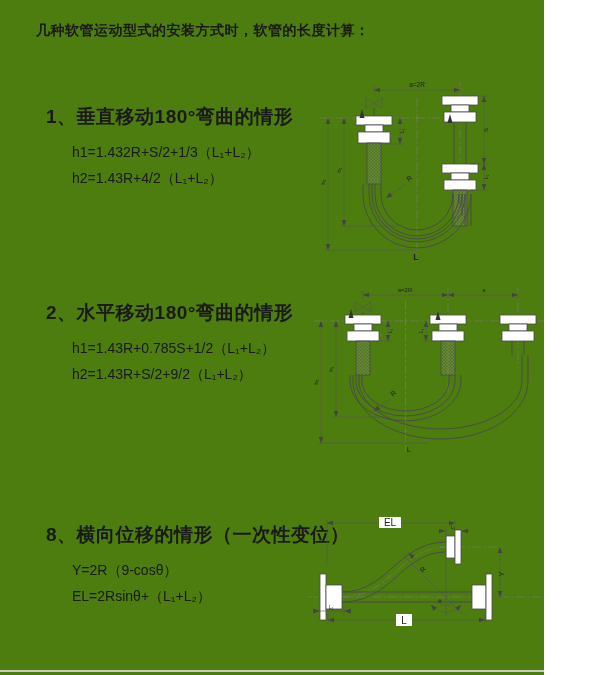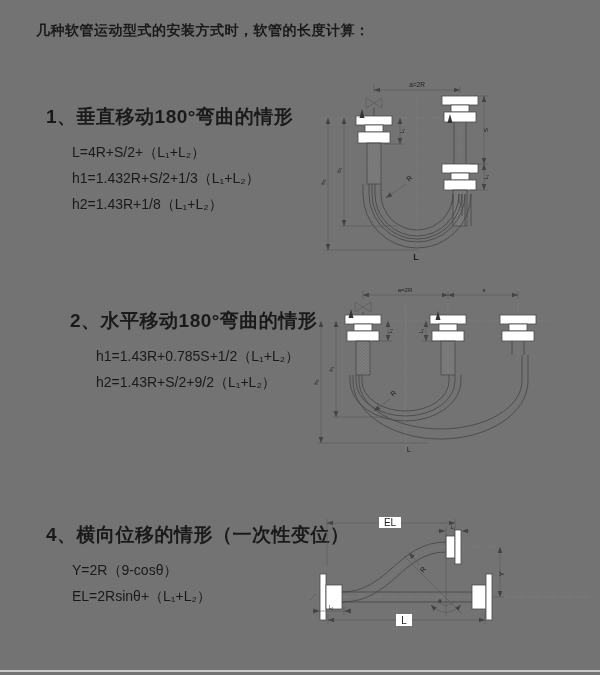--- a/index.html
+++ b/index.html
@@ -1,54 +1,53 @@
 <!DOCTYPE html>
 <html><head>
 <meta charset="utf-8">
 <style>
   html,body{margin:0;padding:0;background:#ffffff;}
-  #page{position:relative;width:600px;height:675px;background:#737373;overflow:hidden;
+  #page{position:relative;width:544px;height:675px;background:#4d7c0f;overflow:hidden;
         font-family:"Liberation Sans","DejaVu Sans",sans-serif;color:#1a1a1a;}
   .doc-title{position:absolute;left:36px;top:22px;font-size:14px;font-weight:bold;letter-spacing:.5px;}
   .sec{position:absolute;left:46px;}
   .sec-heading{font-size:19px;font-weight:bold;margin:0 0 9px 0;letter-spacing:.5px;}
   .formula{font-size:14px;line-height:26px;margin-left:26px;white-space:nowrap;}
-  #sec1{top:104px;} #sec2{top:308px;margin-left:24px;} #sec3{top:522px;}
+  #sec1{top:104px;} #sec2{top:300px;} #sec3{top:522px;}
   .dia{position:absolute;}
   #dia1{left:312px;top:76px;} #dia2{left:308px;top:283px;} #dia3{left:300px;top:504px;}
   svg .ln{stroke:#4a4a4a;stroke-width:0.9;fill:none;}
   svg .dim{stroke:#555;stroke-width:0.55;fill:none;}
   svg .cl{stroke:#808080;stroke-width:0.55;fill:none;stroke-dasharray:9 2.5 2 2.5;}
   svg .part{stroke:#4a4a4a;stroke-width:0.8;fill:#ffffff;}
   svg .mv{fill:#333;stroke:none;}
   svg text{fill:#222;font-family:"Liberation Sans","DejaVu Sans",sans-serif;}
   .bottom-edge{position:absolute;left:0;top:670px;width:600px;height:2px;background:#c9c9c9;}
 </style>
 </head>
 <body>
 
 <div id="page">
 
   <div class="doc-title">几种软管运动型式的安装方式时，软管的长度计算：</div>
 
   <div class="sec" id="sec1">
     <div class="sec-heading">1、垂直移动180°弯曲的情形</div>
-    <div class="formula">L=4R+S/2+（L₁+L₂）</div>
     <div class="formula">h1=1.432R+S/2+1/3（L₁+L₂）</div>
-    <div class="formula">h2=1.43R+1/8（L₁+L₂）</div>
+    <div class="formula">h2=1.43R+4/2（L₁+L₂）</div>
   </div>
 
   <div class="sec" id="sec2">
     <div class="sec-heading">2、水平移动180°弯曲的情形</div>
     <div class="formula">h1=1.43R+0.785S+1/2（L₁+L₂）</div>
     <div class="formula">h2=1.43R+S/2+9/2（L₁+L₂）</div>
   </div>
 
   <div class="sec" id="sec3">
-    <div class="sec-heading">4、横向位移的情形（一次性变位）</div>
+    <div class="sec-heading">8、横向位移的情形（一次性变位）</div>
     <div class="formula">Y=2R（9-cosθ）</div>
     <div class="formula">EL=2Rsinθ+（L₁+L₂）</div>
   </div>
 
   <svg id="dia1" class="dia" width="280" height="190" viewBox="0 0 280 190">
     <defs>
       <marker id="ar1" markerWidth="7" markerHeight="6" refX="6.3" refY="3" orient="auto-start-reverse" markerUnits="userSpaceOnUse">
         <path d="M0,0.6 L6.5,3 L0,5.4 Z" fill="#444"></path>
       </marker>
       <pattern id="hz1" width="3.2" height="3.2" patternUnits="userSpaceOnUse">

